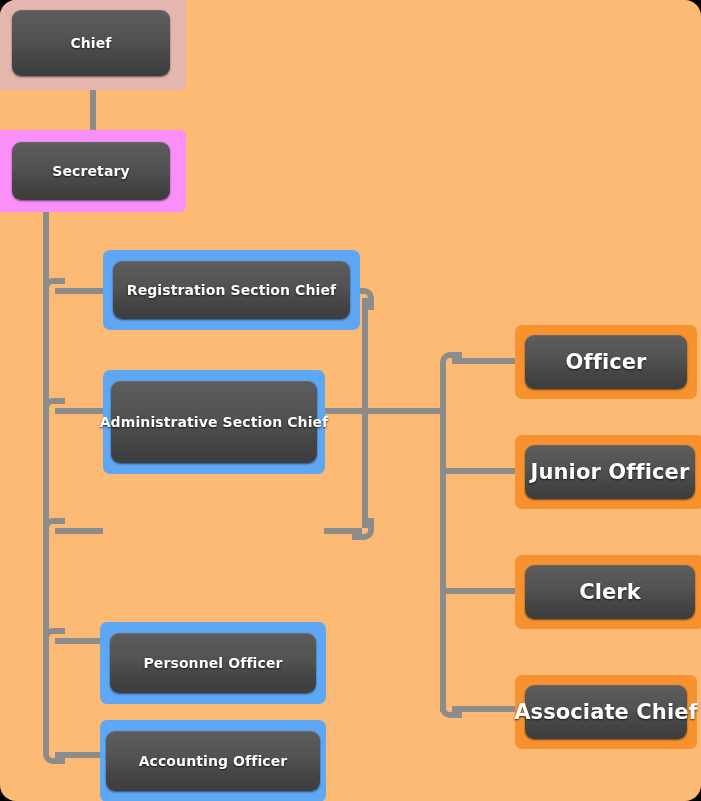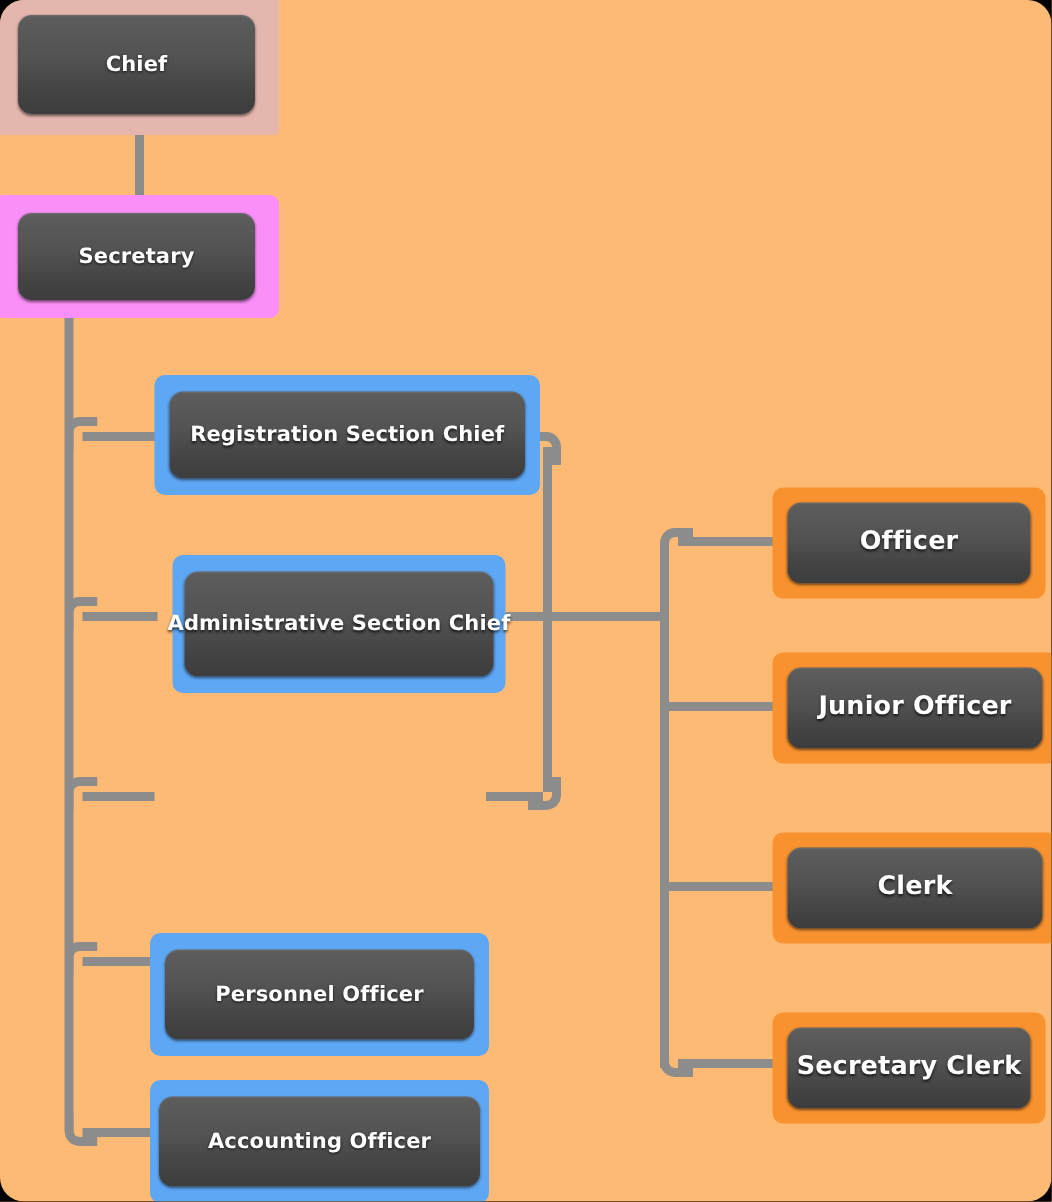--- a/index.html
+++ b/index.html
@@ -77,21 +77,21 @@
   }
   .node-label {
     color: #ffffff;
     font-weight: bold;
     font-size: 14px;
     line-height: 1.15;
     letter-spacing: 0.1px;
     text-shadow: 0 1px 2px rgba(0,0,0,0.75);
     white-space: nowrap;
   }
-  .node-label.lg { font-size: 17px; }
+  .node-label.lg { font-size: 21px; }
 </style>
 </head>
 <body>
 
 <div id="chart-root">
 
   <div class="conn conn-v" style="left:90px; top:88px; height:44px;"></div>
 
   <div class="conn conn-v" style="left:43px; top:210px; height:545px;"></div>
 
@@ -144,21 +144,21 @@
       <span class="node-label">Secretary</span>
     </div>
   </div>
 
   <div class="node node-frame-section" style="left:103px; top:250px; width:257px; height:80px; padding:11px 10px;">
     <div class="node-inner">
       <span class="node-label">Registration Section Chief</span>
     </div>
   </div>
 
-  <div class="node node-frame-section" style="left:103px; top:370px; width:222px; height:92px; padding:11px 8px;margin-left:12px;">
+  <div class="node node-frame-section" style="left:103px; top:370px; width:222px; height:104px; padding:11px 8px;">
     <div class="node-inner">
       <span class="node-label">Administrative Section Chief</span>
     </div>
   </div>
 
 
   <div class="node node-frame-section" style="left:100px; top:600px; width:226px; height:82px; padding:11px 10px;margin-top:22px;">
     <div class="node-inner">
       <span class="node-label">Personnel Officer</span>
     </div>
@@ -183,17 +183,17 @@
   </div>
 
   <div class="node node-frame-staff" style="left:515px; top:555px; width:190px; height:74px; padding:10px 10px;">
     <div class="node-inner">
       <span class="node-label lg">Clerk</span>
     </div>
   </div>
 
   <div class="node node-frame-staff" style="left:515px; top:675px; width:182px; height:74px; padding:10px 10px;">
     <div class="node-inner">
-      <span class="node-label lg">Secretary Clerk</span>
+      <span class="node-label lg">Associate Chief</span>
     </div>
   </div>
 
 </div>
 
 </body></html>

